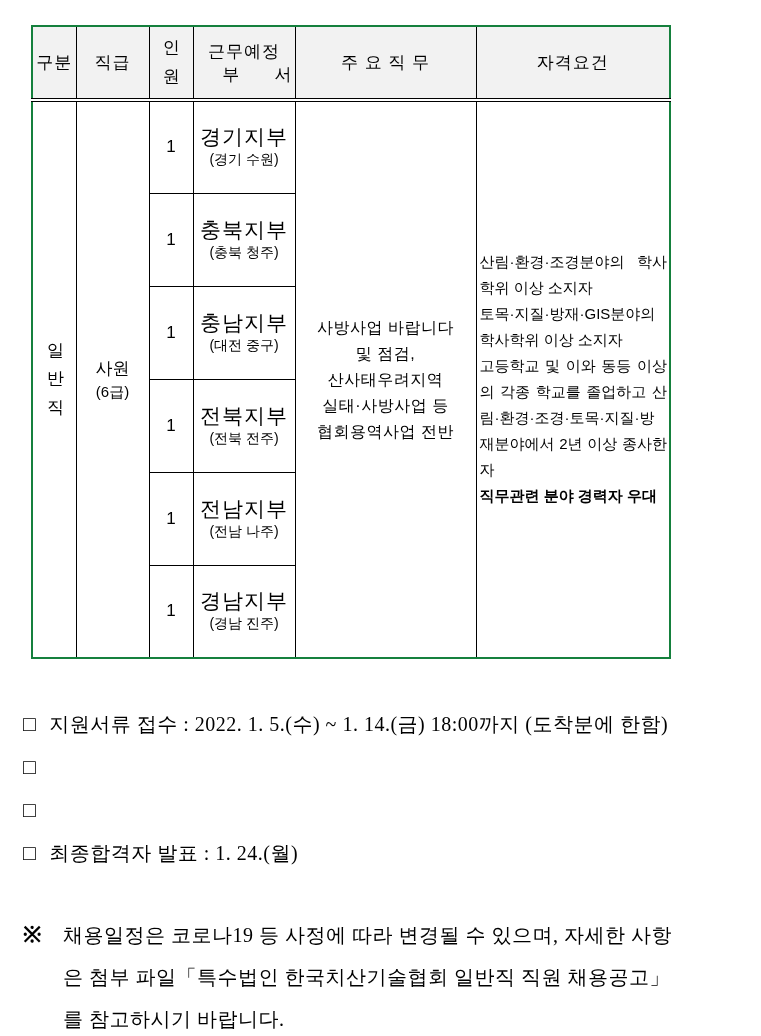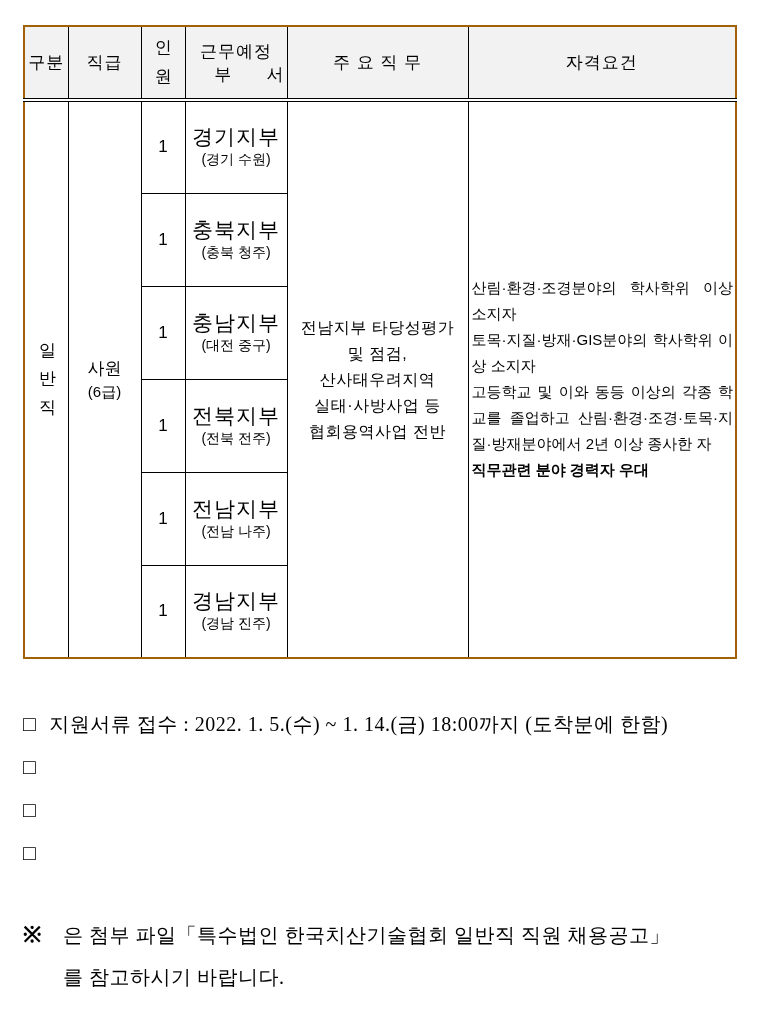--- a/index.html
+++ b/index.html
@@ -14,22 +14,23 @@
   .page {
     width: 761px;
     height: 1036px;
     padding: 25px 16px 0 23px;
   }
 
   
   table.recruit {
     border-collapse: collapse;
     table-layout: fixed;
-    width: 714px;
-    border: 2px solid #a16207;
+    width: 640px;
+    border: 2px solid #15803d;
+    margin-left: 8px;
   }
   table.recruit td, table.recruit th {
     border: 1px solid #000;
     text-align: center;
     vertical-align: middle;
     font-weight: normal;
     font-size: 17px;
     padding: 2px;
     overflow: hidden;
   }
@@ -157,21 +158,21 @@
       <td rowspan="6" class="two-line">
         <span class="l1">사원</span>
         <span class="l2">(6급)</span>
       </td>
       <td class="count-cell">1</td>
       <td>
         <span class="dept-main">경기지부</span>
         <span class="dept-sub">(경기 수원)</span>
       </td>
       <td rowspan="6" class="duties">
-        <div>전남지부 타당성평가</div>
+        <div>사방사업 바랍니다</div>
         <div>및 점검,</div>
         <div>산사태우려지역</div>
         <div>실태·사방사업 등</div>
         <div>협회용역사업 전반</div>
       </td>
       <td rowspan="6" class="qual-cell">
         <div class="qual-item">
           <span class="bullet">◦</span><span>산림·환경·조경분야의 학사학위 이상 소지자</span>
         </div>
         <div class="qual-item">
@@ -229,24 +230,26 @@
       <span>지원서류 접수 : 2022. 1. 5.(수) ~ 1. 14.(금) 18:00까지 (도착분에 한함)</span>
     </div>
     <div class="sched-line">
       <span class="sched-marker">□</span>
     </div>
     <div class="sched-line">
       <span class="sched-marker">□</span>
     </div>
     <div class="sched-line">
       <span class="sched-marker">□</span>
+      <span>최종합격자 발표 : 1. 24.(월)</span>
     </div>
   </div>
 
   <div class="notice">
     <div class="notice-marker">※</div>
     <div class="notice-lines">
+      <div>채용일정은 코로나19 등 사정에 따라 변경될 수 있으며, 자세한 사항</div>
       <div>은 첨부 파일「특수법인 한국치산기술협회 일반직 직원 채용공고」</div>
       <div>를 참고하시기 바랍니다.</div>
     </div>
   </div>
 
 </div>
 
 </body></html>

